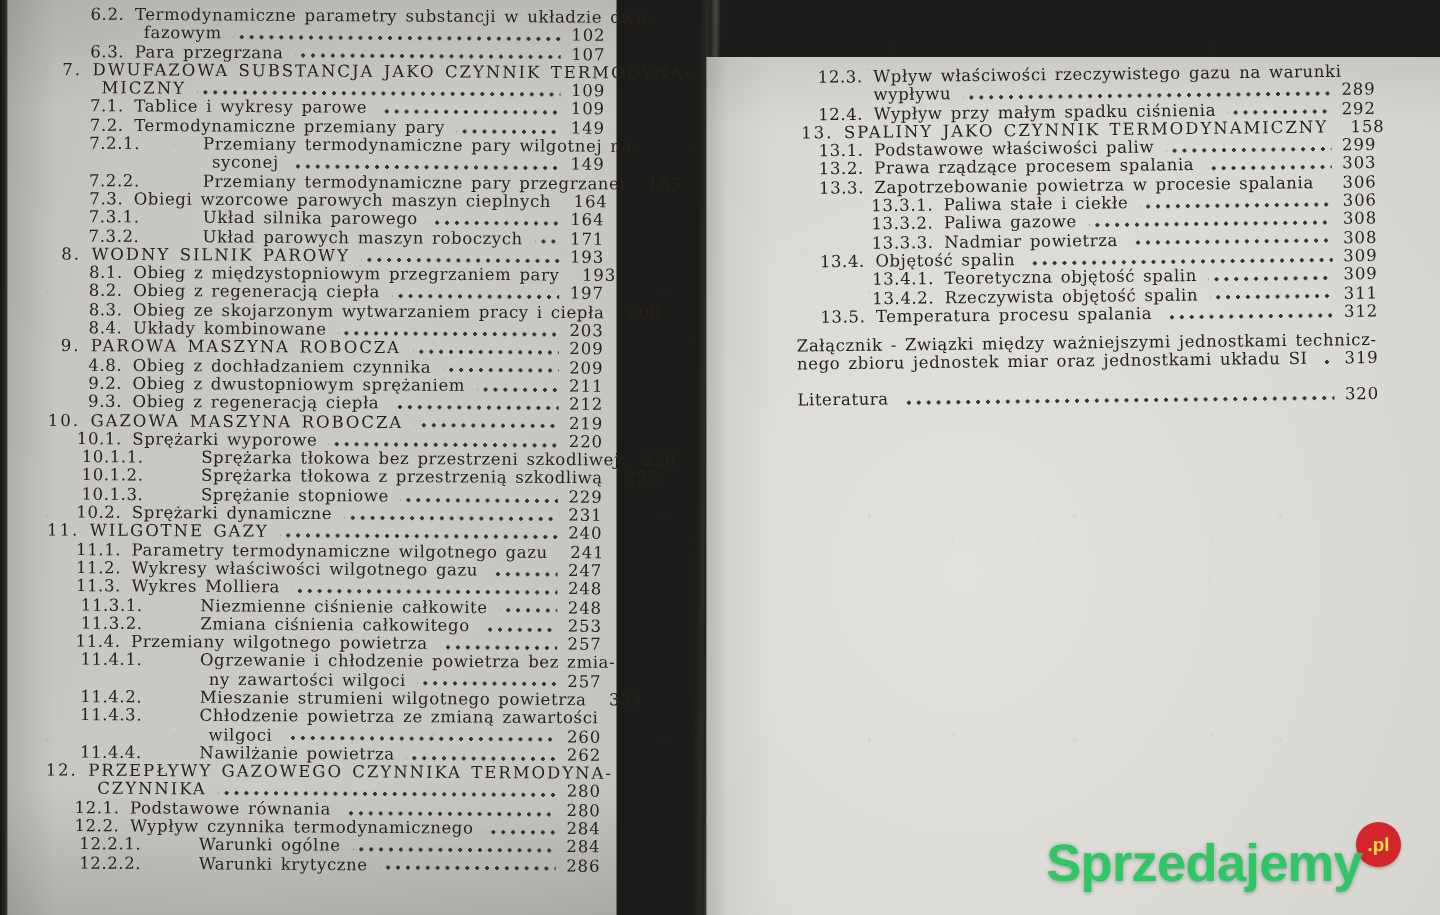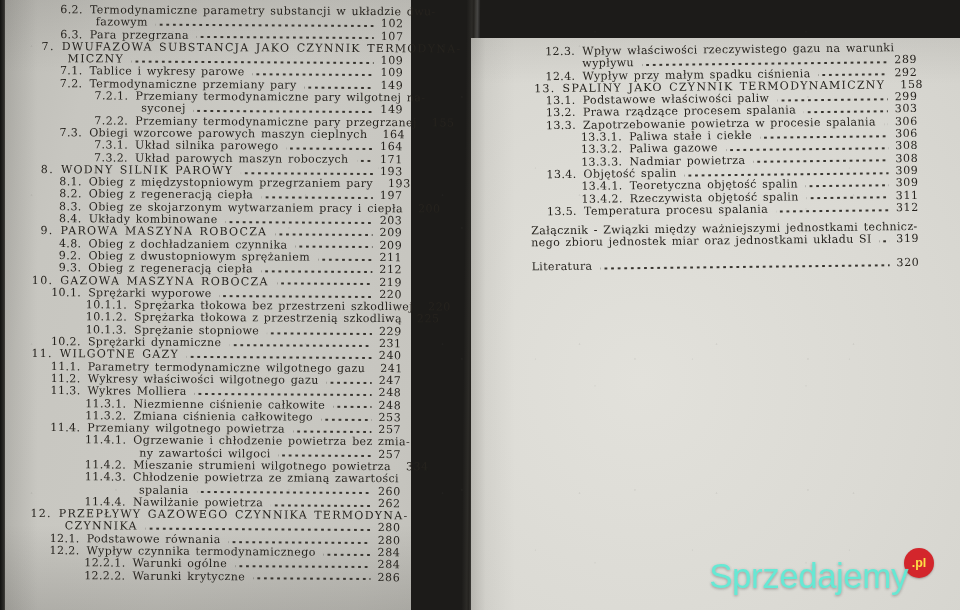--- a/index.html
+++ b/index.html
@@ -67,21 +67,21 @@
     background-size:6.6px 4px;background-repeat:repeat-x;
     background-position:left 2px bottom 2.5px;
   }
   .pg{flex:none;width:26px;text-align:left;letter-spacing:.6px;}
   .nopg{width:26px;flex:none;}
 
   
   .page-left .row{padding-left:20px;}
   .page-left .lvl1 .idx{width:30px;}
   .page-left .lvl2 .idx{width:58px;}
-  .page-left .lvl3 .idx{width:104px;}
+  .page-left .lvl3 .idx{width:104px;text-align:center;}
   .page-left .cont1{padding-left:63px;}
   .page-left .cont2{padding-left:91px;}
   .page-left .cont3{padding-left:137px;}
 
   
   .page-right .row{padding-left:58px;}
   .page-right .lvl0 .idx{width:0;margin-right:0;}
   .page-right .lvl1 .idx{width:26px;}
   .page-right .lvl2 .idx{width:46px;}
   .page-right .lvl3 .idx{width:92px;}
@@ -91,22 +91,22 @@
   .gap-m{height:11px;}
 
   
   .watermark{
     position:absolute;right:26px;bottom:14px;
     display:flex;align-items:flex-start;
     font-family:"Liberation Sans","DejaVu Sans",sans-serif;
     pointer-events:none;
   }
   .wm-word{
-    font-size:35px;font-weight:normal;letter-spacing:-.5px;
-    color:#5eead4;opacity:.93;
+    font-size:35px;font-weight:bold;letter-spacing:-.5px;
+    color:#22c55e;opacity:.93;
     text-shadow:0 1px 3px rgba(70,70,68,.5),0 0 1px rgba(255,255,255,.6);
   }
   .wm-badge{
     width:30px;height:30px;border-radius:50%;
     background:#d3262c;
     display:flex;align-items:center;justify-content:center;
     margin:-8px 0 0 -4px;
     box-shadow:0 1px 2px rgba(60,30,30,.35);
   }
   .wm-badge span{
@@ -352,21 +352,21 @@
           <span class="txt">Mieszanie strumieni wilgotnego powietrza</span>
           <span class="leader"></span>
           <span class="pg">334</span>
         </div>
         <div class="row lvl3">
           <span class="idx">11.4.3.</span>
           <span class="txt">Chłodzenie powietrza ze zmianą zawartości</span>
           <span class="nopg"></span>
         </div>
         <div class="row cont3">
-          <span class="txt">spalania</span>
+          <span class="txt">wilgoci</span>
           <span class="leader"></span>
           <span class="pg">260</span>
         </div>
         <div class="row lvl3">
           <span class="idx">11.4.4.</span>
           <span class="txt">Nawilżanie powietrza</span>
           <span class="leader"></span>
           <span class="pg">262</span>
         </div>
         <div class="row lvl1 caps">

